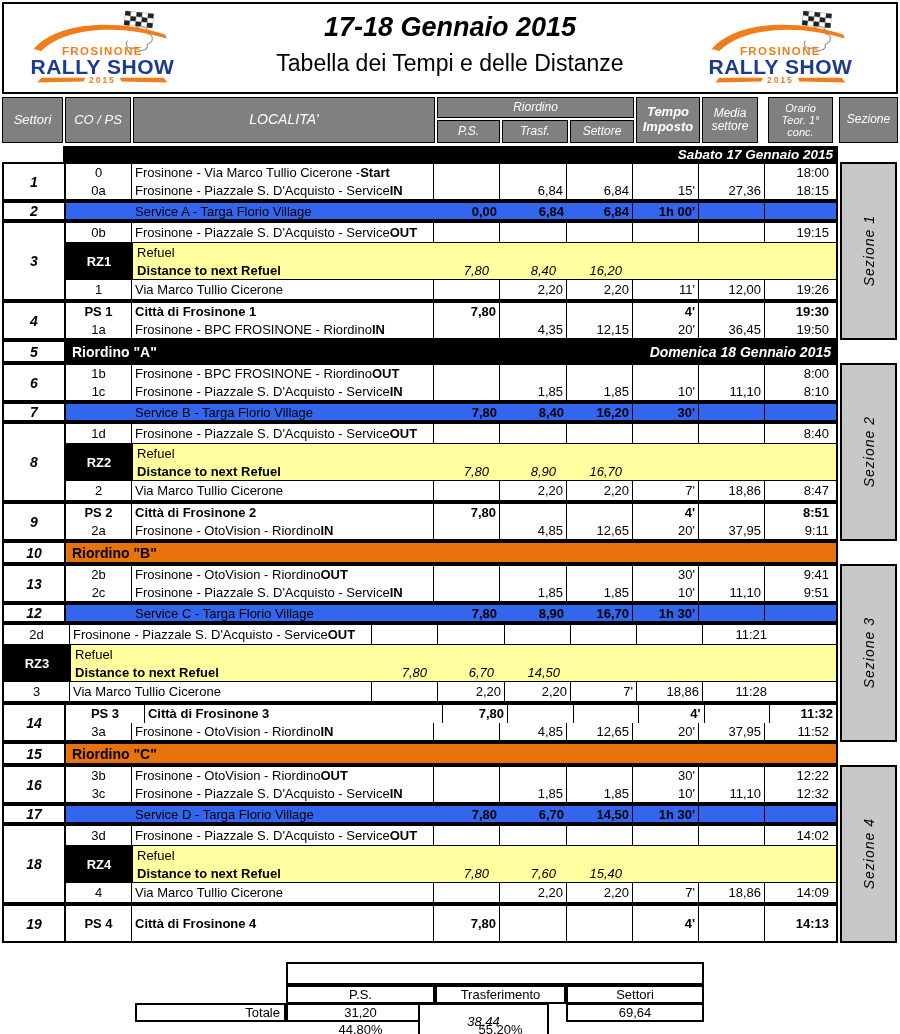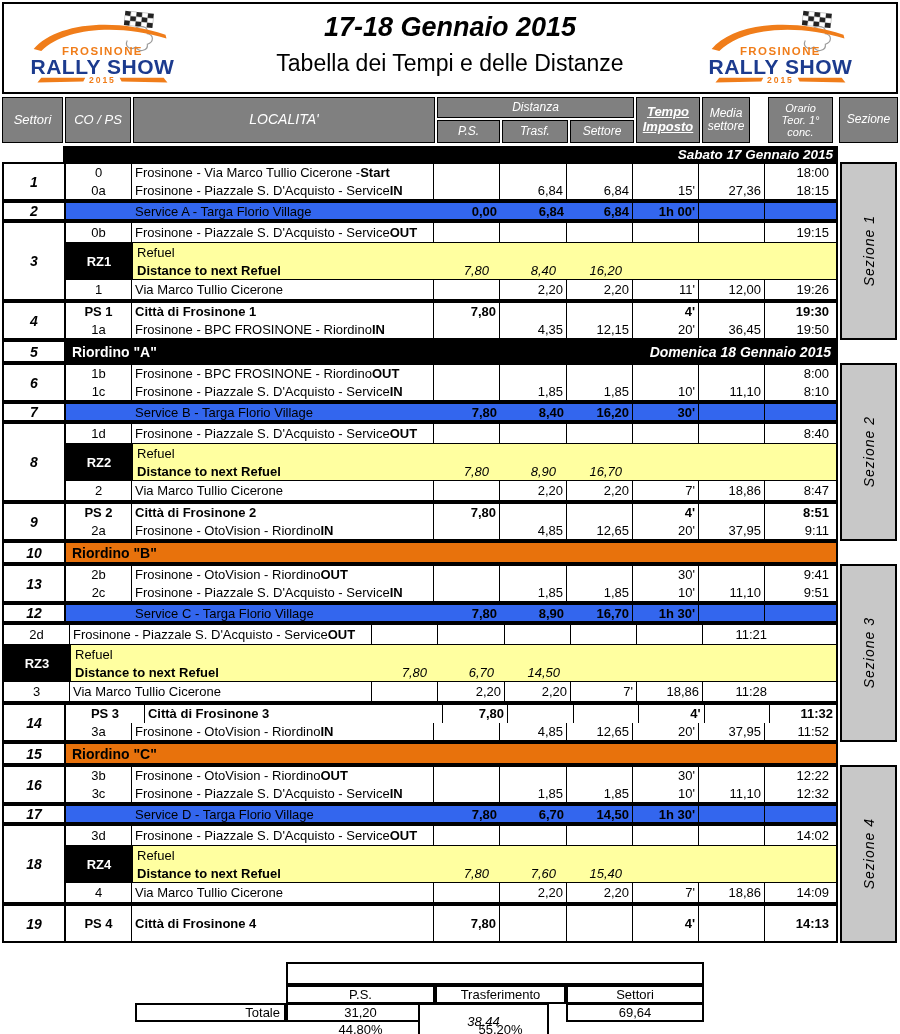--- a/index.html
+++ b/index.html
@@ -103,27 +103,27 @@
   <path d="M98,72 L144,72 L148,77 L100,76 Z" style="fill:var(--lorange,#F07D1A)"></path>
   <text x="80" y="78" text-anchor="middle" font-size="9" font-weight="bold" letter-spacing="2" style="fill:var(--lorange,#F07D1A)">2015</text>
 </svg>
 
 <div class="abs" id="title1">17-18 Gennaio 2015</div>
 <div class="abs" id="title2">Tabella dei Tempi e delle Distanze</div>
 
 <div class="hcell" style="left:2px;top:97px;width:61px;height:46px;font-size:13px;">Settori</div>
 <div class="hcell" style="left:65px;top:97px;width:66px;height:46px;font-size:13px;">CO / PS</div>
 <div class="hcell" style="left:133px;top:97px;width:302px;height:46px;font-size:14px;">LOCALITA'</div>
-<div class="hcell" style="left:437px;top:97px;width:197px;height:21px;">Distanza</div>
+<div class="hcell" style="left:437px;top:97px;width:197px;height:21px;">Riordino</div>
 <div class="hcell" style="left:437px;top:120px;width:63px;height:23px;">P.S.</div>
 <div class="hcell" style="left:502px;top:120px;width:66px;height:23px;">Trasf.</div>
 <div class="hcell" style="left:570px;top:120px;width:64px;height:23px;">Settore</div>
-<div class="hcell hb" style="left:636px;top:97px;width:64px;height:46px;text-decoration:underline;">Tempo
+<div class="hcell hb" style="left:636px;top:97px;width:64px;height:46px;">Tempo
 Imposto</div>
-<div class="hcell" style="left:702px;top:97px;width:48px;height:46px;">Media
+<div class="hcell" style="left:702px;top:97px;width:56px;height:46px;">Media
 settore</div>
 <div class="hcell" style="left:768px;top:97px;width:65px;height:46px;font-size:11px;">Orario
 Teor. 1°
 conc.</div>
 <div class="hcell" style="left:839px;top:97px;width:59px;height:46px;">Sezione</div>
 
 <div id="rows">
     <div class="daybar" style="top:146px;height:16px">Sabato 17 Gennaio 2015</div>
     <div class="blk" style="top:162px;height:39px">
       <div class="sett">1</div>

